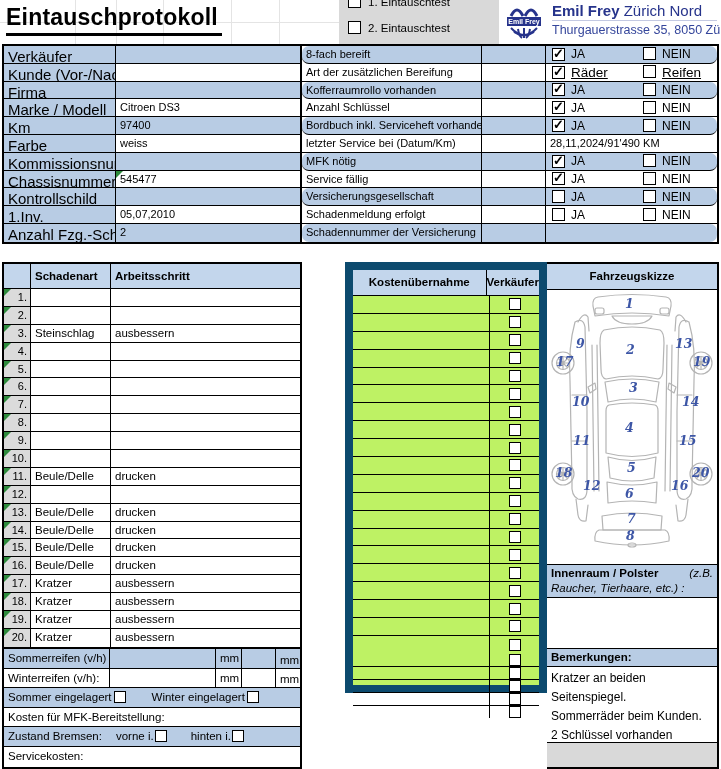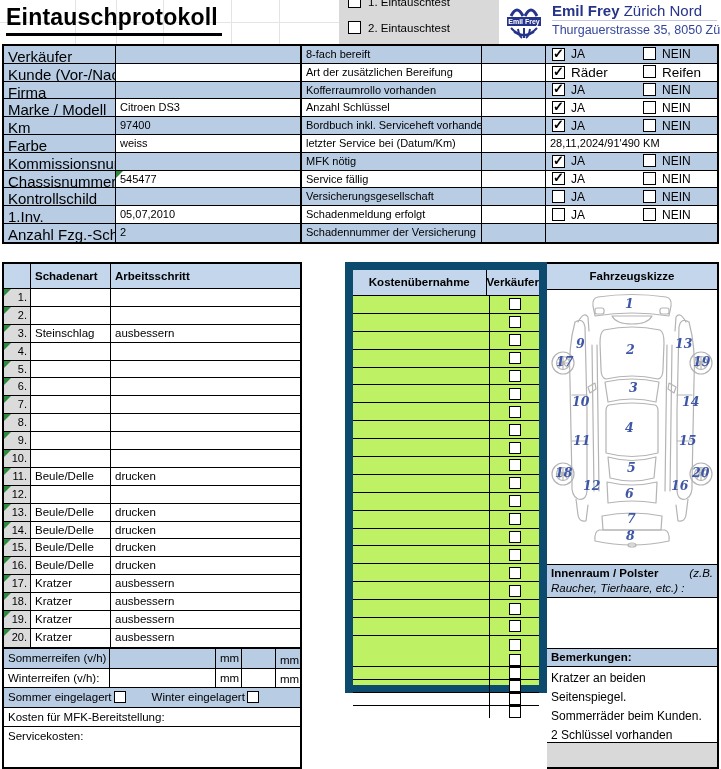--- a/index.html
+++ b/index.html
@@ -54,28 +54,28 @@
     content:""; position:absolute; left:0; top:0; width:0; height:0;
     border-top:7px solid #2e8b3d; border-right:7px solid transparent;
   }
   
   #ctable {
     position:absolute; left:302px; top:44px; width:417px;
     border:2px solid #000; border-left:none; background:#fff;
   }
   .crow { display:flex; height:17.8px; border-bottom:1px solid #000; background:#fff; }
   .crow:last-child { border-bottom:none; }
-  .crow.shade { background:#b8cce4; }
+  .crow.shade { background:#b8cce4;border-radius:7px; }
   .clbl { width:180px; padding:2px 0 0 4px; font-size:11px; white-space:nowrap; overflow:hidden; border-right:1px solid #000; }
   .cmid { width:64px; border-right:1px solid #000; }
   .copt { flex:1; display:flex; align-items:center; }
   .optA { width:93px; display:flex; align-items:center; padding-left:6px; }
   .optB { flex:1; display:flex; align-items:flex-start; padding-left:4px; }
   .optlbl { margin-left:6px; font-size:12px; white-space:nowrap; }
-  .crow:nth-child(2) .optlbl { font-size:13.5px; }
+  .crow:nth-child(2) .optlbl { font-size:13.5px;text-decoration:underline; }
   .ctext { font-size:11px; padding-left:4px; white-space:nowrap; }
   
   #dtable { position:absolute; left:2px; top:262px; width:300px; border:2px solid #000; background:#fff; }
   .dhead { display:flex; height:25px; border-bottom:1px solid #000; background:#c3d6ec; font-weight:bold; font-size:11.5px; align-items:center; }
   .dhead .h-num { width:27px; border-right:1px solid #000; height:100%; }
   .dhead .h-art { width:80px; border-right:1px solid #000; height:100%; padding:6px 0 0 4px; }
   .dhead .h-wrk { flex:1; height:100%; padding:6px 0 0 4px; }
   .drow { display:flex; height:17.9px; border-bottom:1px solid #000; }
   .drow:last-child { border-bottom:none; }
   .dnum {
@@ -818,18 +818,25 @@
     </div>
     <div class="brow shade">
       <span class="inlbl" style="margin-left:4px">Sommer eingelagert</span>
       <span class="cb small" style="margin-left:2px"></span>
       <span class="inlbl" style="margin-left:26px">Winter eingelagert</span>
       <span class="cb small" style="margin-left:2px"></span>
     </div>
     <div class="brow">
       <span class="inlbl" style="margin-left:4px">Kosten für MFK-Bereitstellung:</span>
     </div>
+    <div class="brow shade">
+      <span class="inlbl" style="margin-left:4px">Zustand Bremsen:</span>
+      <span class="inlbl" style="margin-left:14px">vorne i.</span>
+      <span class="cb small" style="margin-left:1px"></span>
+      <span class="inlbl" style="margin-left:24px">hinten i.</span>
+      <span class="cb small" style="margin-left:1px"></span>
+    </div>
     <div class="brow grow">
       <span class="inlbl" style="margin:3px 0 0 4px">Servicekosten:</span>
     </div>
   </div>
 
 </div>
 
 </body></html>

